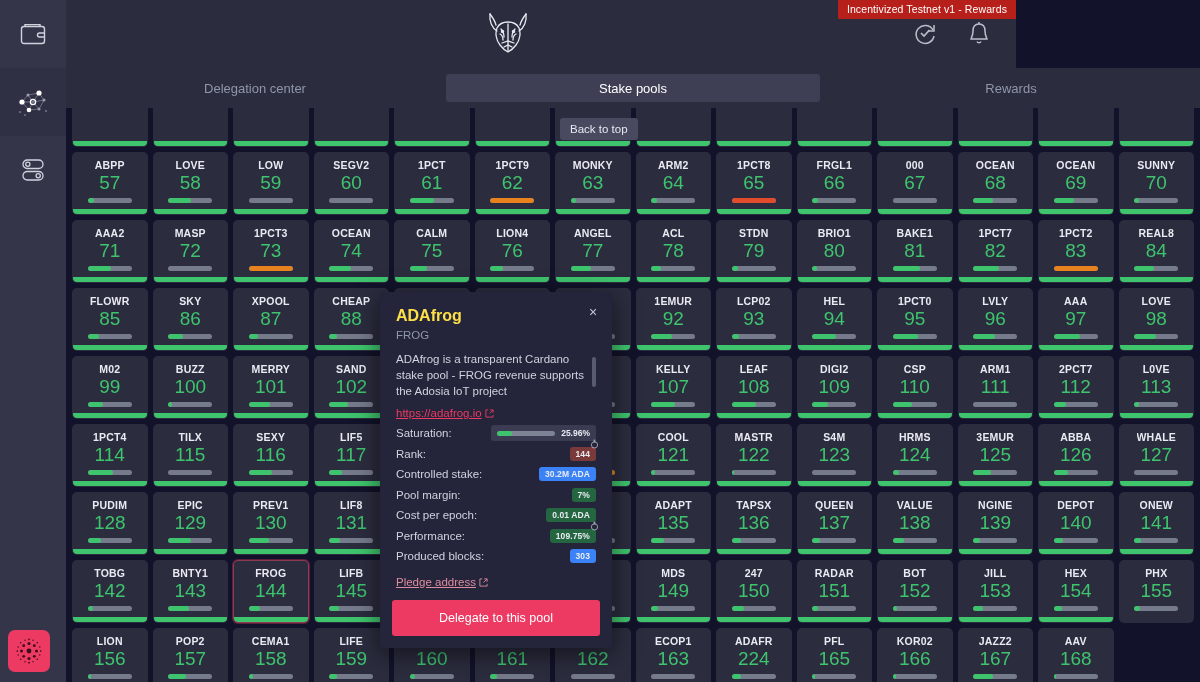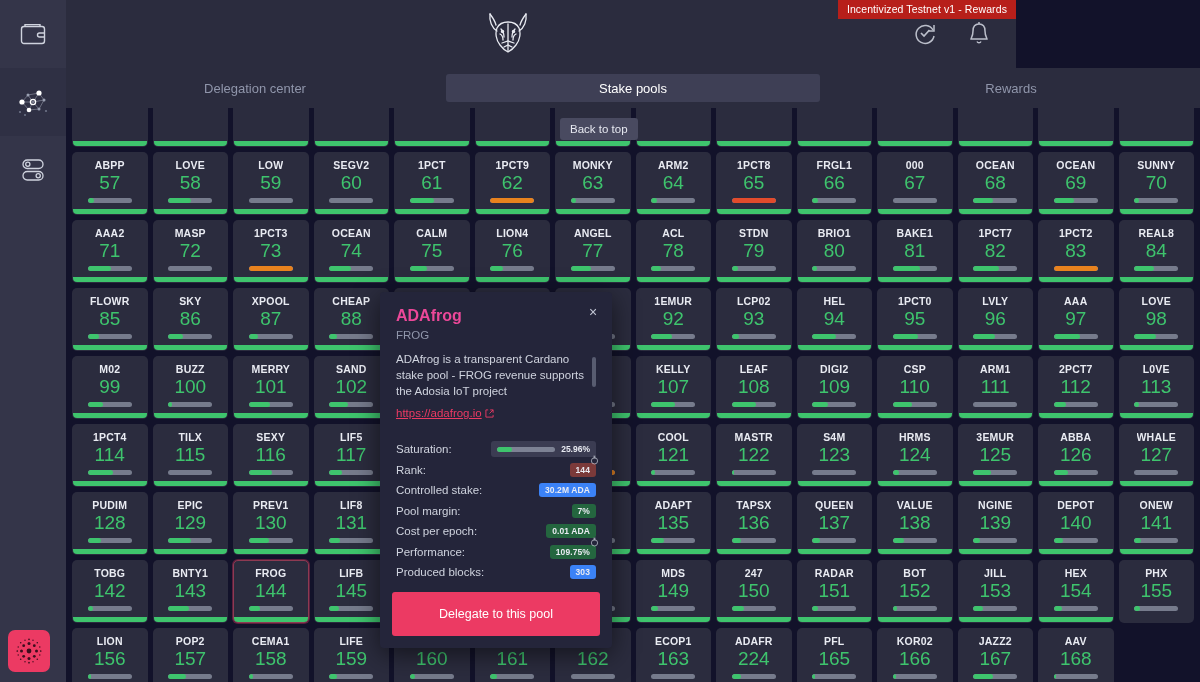--- a/index.html
+++ b/index.html
@@ -133,42 +133,42 @@
   .popup {
     position: absolute; left: 380px; top: 292px;
     width: 232px; height: 356px;
     background: #24253a;
     border-radius: 4px;
     box-shadow: 0 6px 26px rgba(0,0,0,.55);
     z-index: 50;
     overflow: hidden;
   }
   .pp-head { padding: 14px 16px 0 16px; position: relative; }
-  .pp-title { font-size: 16px; color: #ec4899; font-weight: 700; line-height: 20px; }
+  .pp-title { font-size: 16px; color: #fde047; font-weight: 700; line-height: 20px; }
   .pp-sub { font-size: 11.5px; color: #9096ab; line-height: 16px; margin-top: 1px; }
   .pp-close {
     position: absolute; right: 11px; top: 12px;
     width: 16px; height: 16px; color: #c2c6d4; font-size: 14px;
     line-height: 16px; text-align: center; cursor: pointer;
   }
   .pp-desc-wrap { position: relative; margin: 8px 16px 0 16px; }
   .pp-desc {
     font-size: 11.5px; color: #cfd3de; line-height: 16px;
     padding-right: 4px;
   }
   .pp-scroll {
     position: absolute; right: 0; top: 6px; width: 4px; height: 30px;
     background: #585c70; border-radius: 2px;
   }
   .pp-link {
     display: inline-block; margin: 8px 16px 0 16px;
     font-size: 11.5px; color: #ec3a63; text-decoration: underline;
     cursor: pointer;
   }
-  .pp-stats { margin: 18px 16px 0 16px; }
+  .pp-stats { margin: 2px 16px 0 16px; }
   .pp-row {
     display: flex; align-items: center; justify-content: space-between;
     height: 20.5px; position: relative;
   }
   .pp-label { font-size: 11.5px; color: #cfd3de; }
   .pp-chip {
     font-size: 8.5px; color: #e9ebf2; padding: 2px 6px;
     border-radius: 3px; background: #3b82f6; line-height: 10px;
     font-weight: 600; letter-spacing: .1px;
   }
@@ -184,21 +184,21 @@
   .info-dot {
     position: absolute; right: -4px; top: -6px;
     width: 11px; height: 11px; opacity: .75;
   }
   .pp-pledge {
     display: inline-block; margin: 9px 16px 0 16px;
     font-size: 11.5px; color: #e08ca0; text-decoration: underline; cursor: pointer;
   }
   .pp-btn {
     position: absolute; left: 12px; right: 12px; bottom: 12px;
-    height: 44px; background: #ec3a63; color: #ffffff;
+    height: 36px; background: #ec3a63; color: #ffffff;
     border: none; border-radius: 3px; font-size: 12.5px;
     font-family: "Liberation Sans", sans-serif;
     cursor: pointer;
   }
   .ext { display:inline-block; vertical-align: -1px; margin-left: 3px; }
 </style>
 </head>
 <body>
 
 <div class="topbar">

